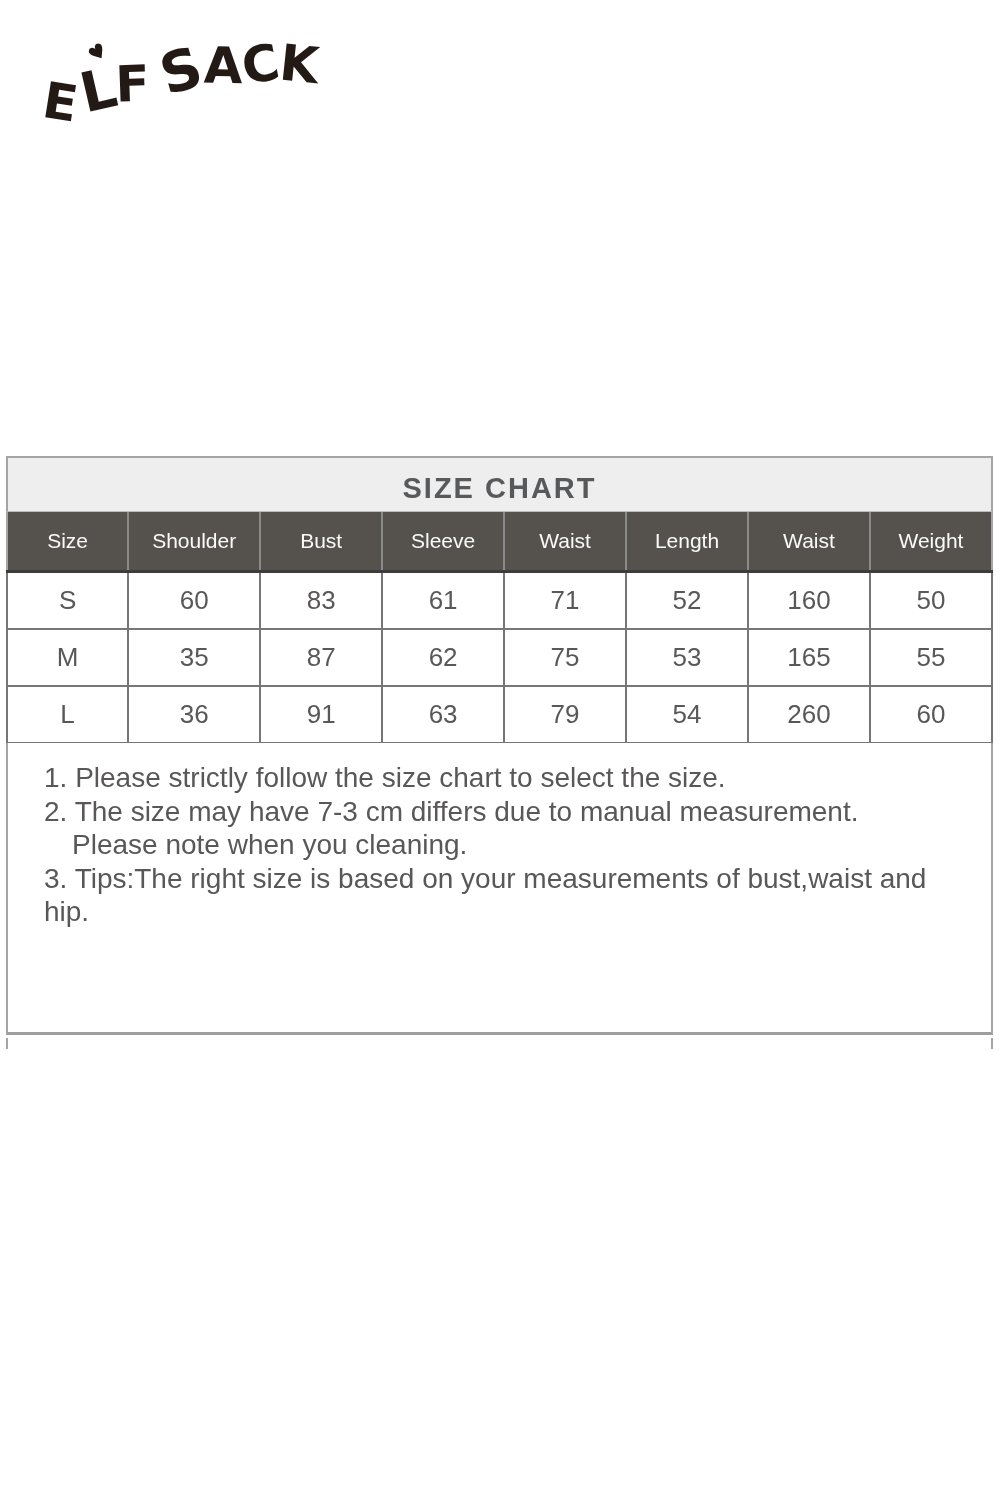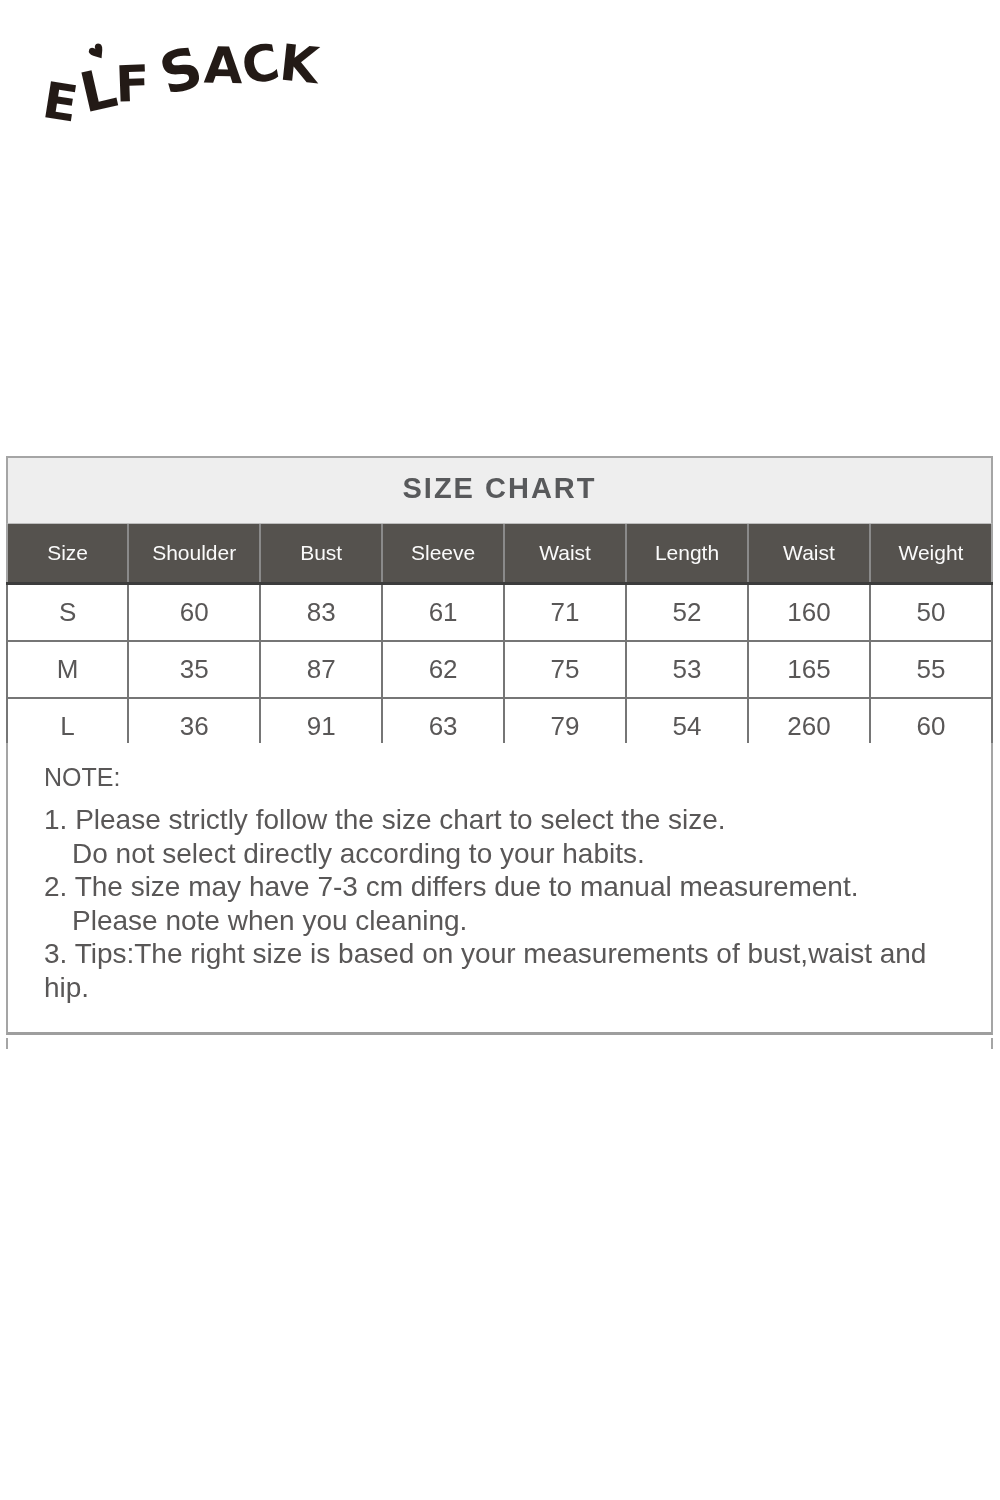--- a/index.html
+++ b/index.html
@@ -36,21 +36,21 @@
     font-size: 20px; transform: rotate(-28deg);
   }
 
   
   .chart-box {
     position: absolute; left: 6px; top: 456px; width: 987px;
     box-sizing: border-box;
   }
   .chart-title {
     box-sizing: border-box;
-    height: 68px;
+    height: 56px;
     background: #eeeeee;
     border: 2px solid #a5a5a5;
     border-bottom: 1px solid #bdbdbd;
     text-align: center;
     line-height: 60px;
     font-size: 29px;
     font-weight: bold;
     letter-spacing: 2px;
     color: #58595b;
   }
@@ -174,21 +174,19 @@
         <td>79</td>
         <td>54</td>
         <td>260</td>
         <td>60</td>
       </tr>
     </tbody>
   </table>
 </div>
 
 <div class="note-box">
-  <p class="note-heading">NOTE:</p>
   <p class="note-line">1. Please strictly follow the size chart to select the size.</p>
-  <p class="note-line indent">Do not select directly according to your habits.</p>
   <p class="note-line">2. The size may have 7-3 cm differs due to manual measurement.</p>
   <p class="note-line indent">Please note when you cleaning.</p>
   <p class="note-line">3. Tips:The right size is based on your measurements of bust,waist and hip.</p>
 </div>
 
 <div class="next-box-stub"></div>
 
 </body></html>

